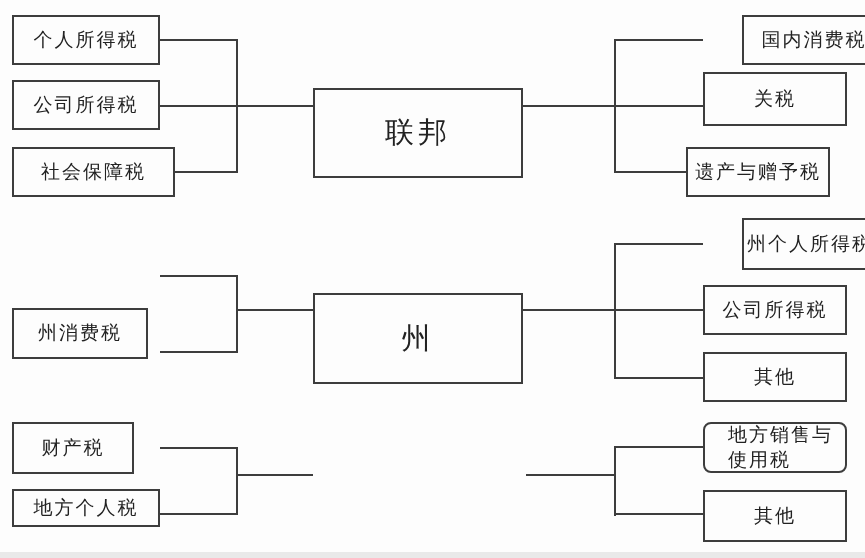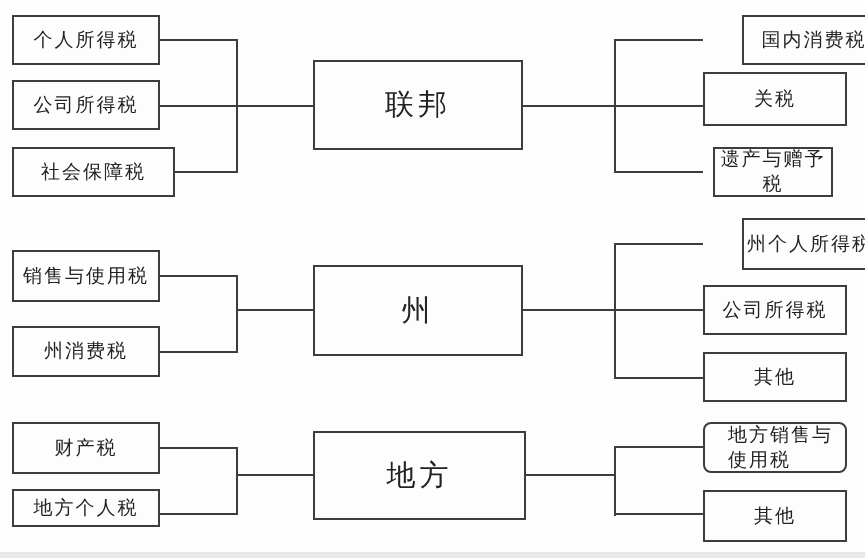--- a/index.html
+++ b/index.html
@@ -19,26 +19,27 @@
   }
   .node{
     position:absolute;
     box-sizing:border-box;
     border:2px solid var(--line);
     background:var(--bg);
     display:flex;align-items:center;justify-content:center;
     font-size:19px;
     letter-spacing:2px;
     line-height:1.3;
-    text-align:center;
+    text-align:right;
     white-space:pre-line;
   }
   .node.big{
     font-size:29px;
     letter-spacing:4px;
+    margin-top:28px;
   }
   .node.two-line{
     justify-content:flex-start;
     text-align:left;
     padding-left:23px;
     border-radius:8px;
   }
   .line{
     position:absolute;
     background:var(--line);
@@ -81,30 +82,28 @@
   <div class="line" style="left:614px;top:446px;width:89px;height:2px"></div>
   <div class="line" style="left:614px;top:513px;width:89px;height:2px"></div>
   <div class="line" style="left:614px;top:446px;width:2px;height:70px"></div>
 
   <div class="node" style="left:12px;top:15px;width:148px;height:50px">个人所得税</div>
   <div class="node" style="left:12px;top:80px;width:148px;height:50px">公司所得税</div>
   <div class="node" style="left:12px;top:147px;width:163px;height:50px">社会保障税</div>
   <div class="node big" style="left:313px;top:60px;width:210px;height:90px">联邦</div>
   <div class="node" style="left:742px;top:15px;width:144px;height:50px">国内消费税</div>
   <div class="node" style="left:703px;top:72px;width:144px;height:54px">关税</div>
-  <div class="node" style="left:713px;top:147px;width:120px;height:50px">遗产与赠予税</div>
+  <div class="node" style="left:686px;top:147px;width:144px;height:50px">遗产与赠予税</div>
 
-  <div class="node" style="left:12px;top:250px;width:148px;height:52px">销售与使用税</div>
-  <div class="node" style="left:12px;top:326px;width:148px;height:51px">州消费税</div>
+  <div class="node" style="left:12px;top:308px;width:136px;height:51px">州消费税</div>
   <div class="node big" style="left:313px;top:265px;width:210px;height:91px">州</div>
   <div class="node" style="left:742px;top:218px;width:136px;height:52px">州个人所得税</div>
   <div class="node" style="left:703px;top:285px;width:144px;height:50px">公司所得税</div>
   <div class="node" style="left:703px;top:352px;width:144px;height:50px">其他</div>
 
-  <div class="node" style="left:12px;top:422px;width:148px;height:52px">财产税</div>
+  <div class="node" style="left:12px;top:422px;width:122px;height:52px">财产税</div>
   <div class="node" style="left:12px;top:489px;width:148px;height:38px">地方个人税</div>
-  <div class="node big" style="left:313px;top:431px;width:213px;height:89px">地方</div>
   <div class="node two-line" style="left:703px;top:422px;width:144px;height:51px">地方销售与
 使用税</div>
   <div class="node" style="left:703px;top:490px;width:144px;height:52px">其他</div>
 
   <div class="edge-strip"></div>
 </div>
 
 </body></html>

